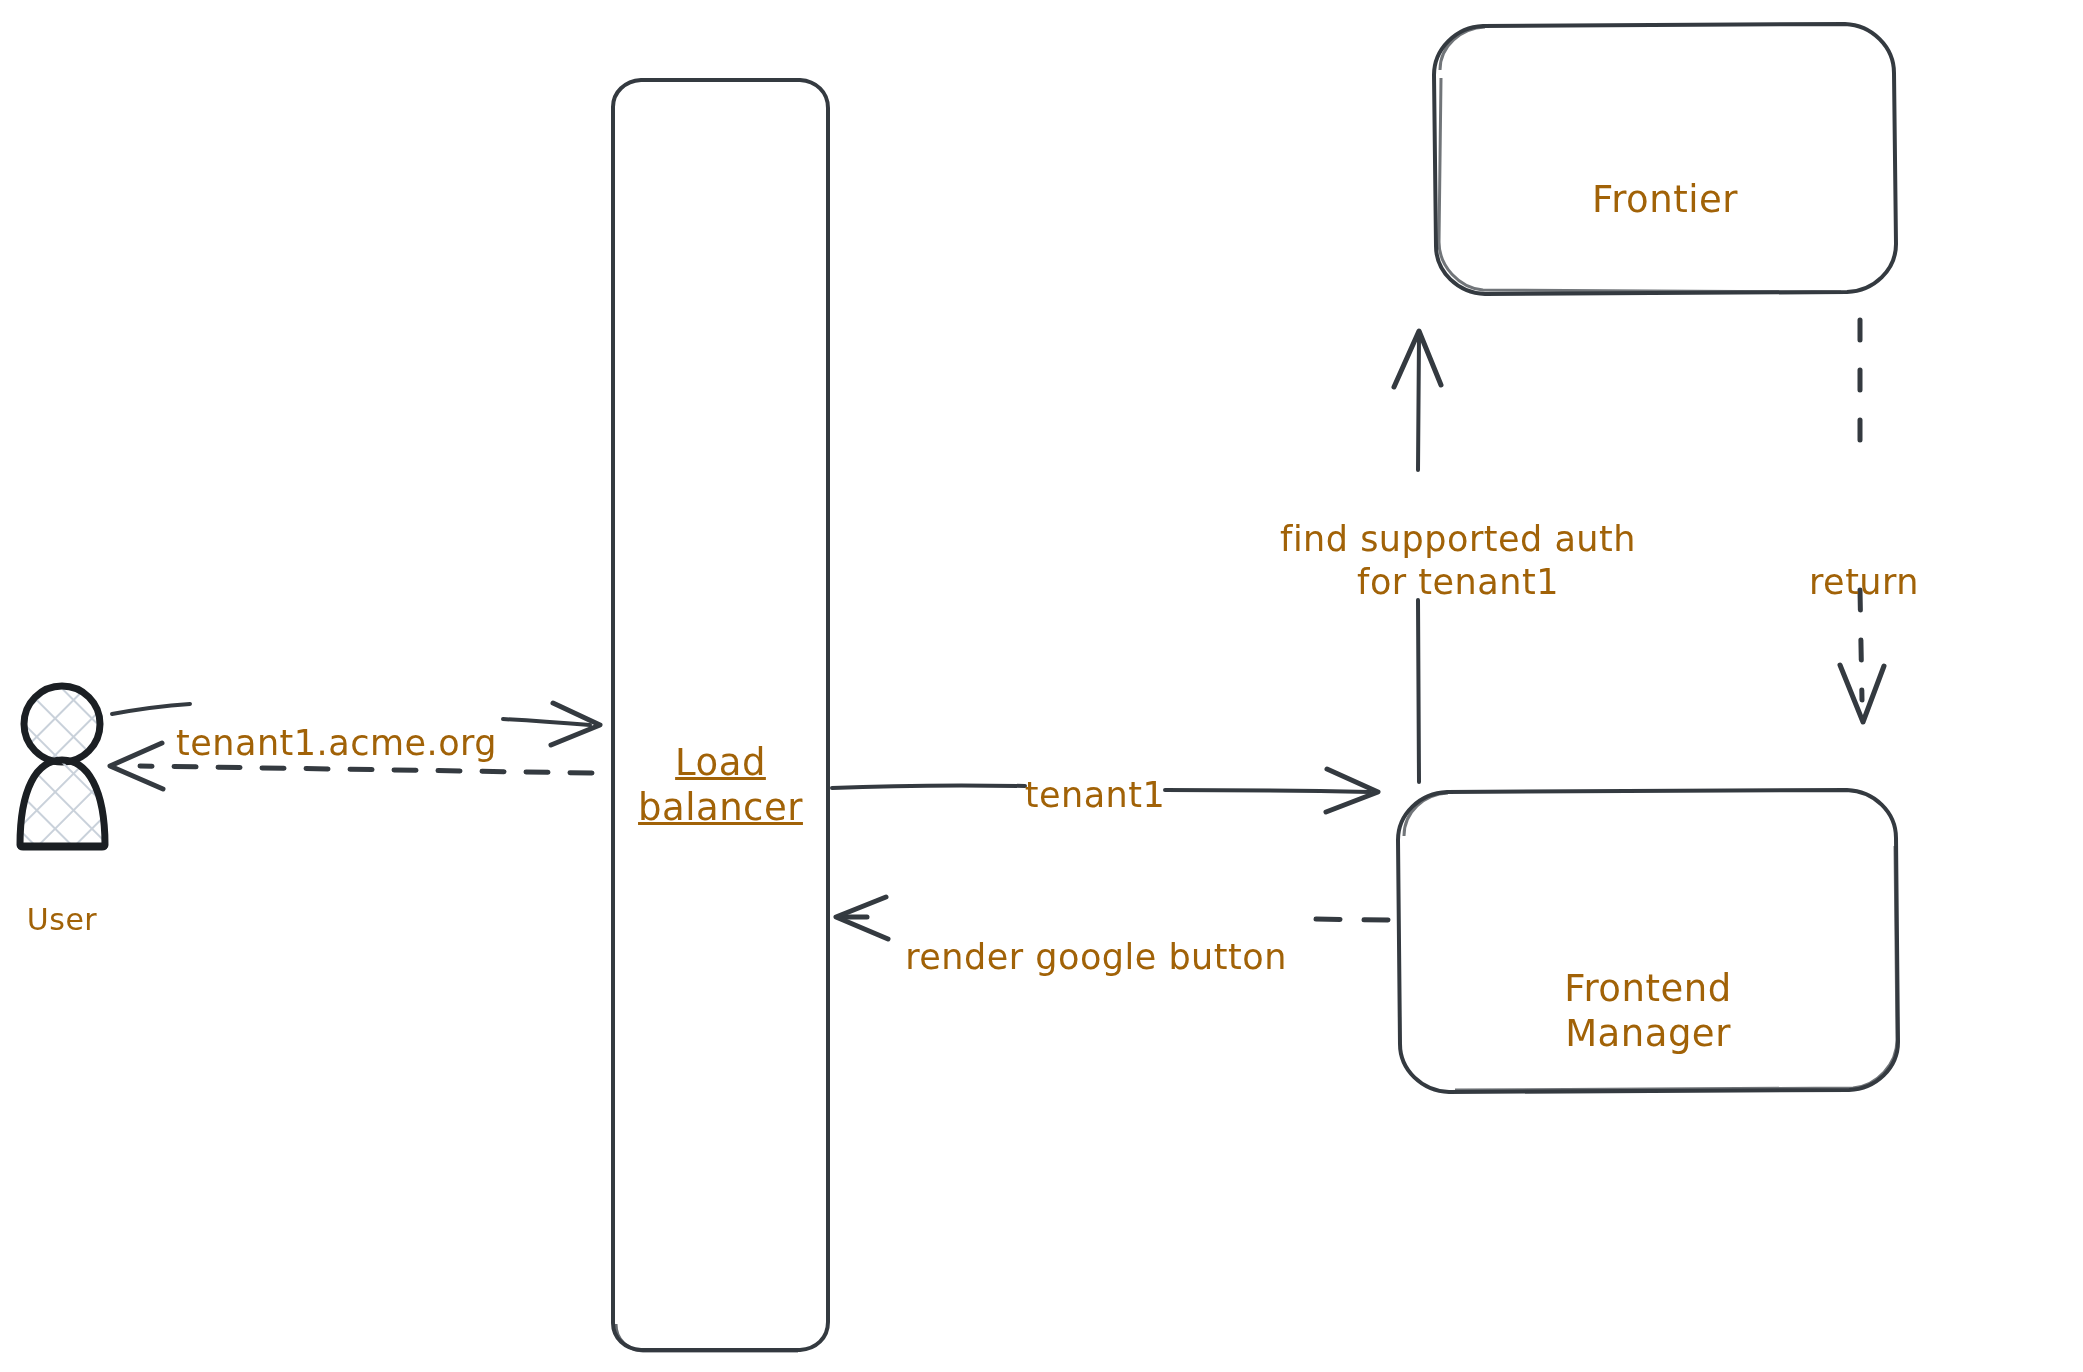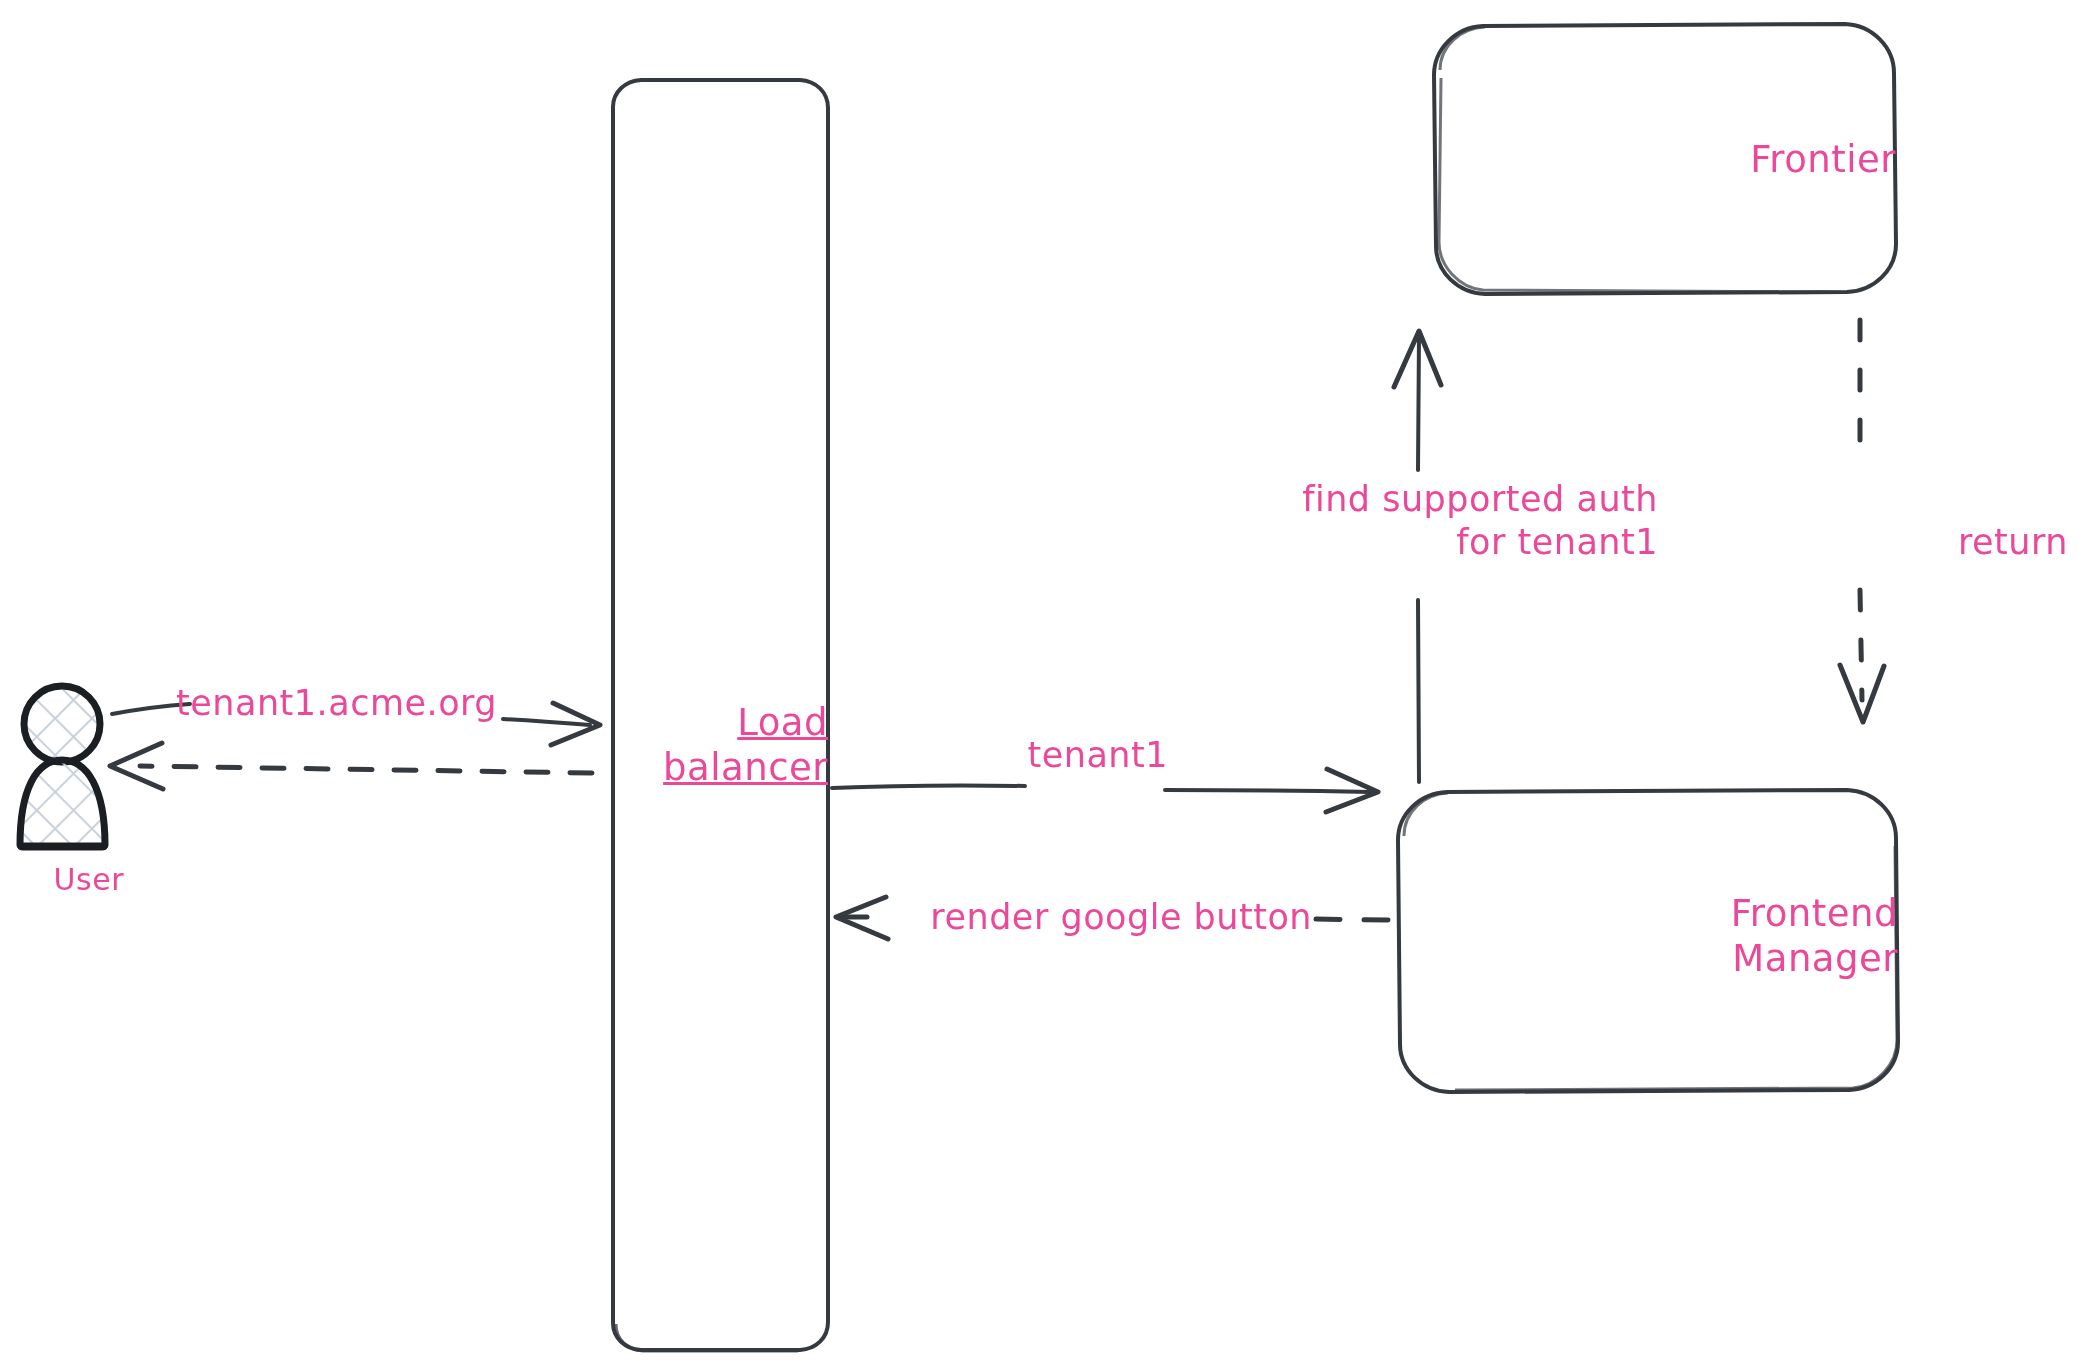--- a/index.html
+++ b/index.html
@@ -17,27 +17,28 @@
   }
   svg.layer {
     position: absolute;
     left: 0;
     top: 0;
     width: 2083px;
     height: 1372px;
   }
   .lbl {
     position: absolute;
-    color: #ec4899;
+    color: #a16207;
     font-family: "DejaVu Sans", sans-serif;
     line-height: 1.22;
-    text-align: right;
+    text-align: center;
     white-space: pre;
     letter-spacing: 0.5px;
     user-select: none;
+    margin-top: 40px;
   }
   .node-label {
     font-size: 37px;
   }
   .edge-label {
     font-size: 35px;
   }
   .actor-label {
     font-size: 30px;
   }
@@ -116,21 +117,21 @@
       <path d="M1840 665 L1863 722 L1884 666" fill="none" stroke="#343a40" stroke-width="5" stroke-linecap="round" stroke-linejoin="round"></path>
     </g>
   </svg>
 
   <div class="lbl actor-label" style="left:0px; top:862px; width:124px;">User</div>
 
   <div class="lbl node-label" style="left:613px; top:700px; width:215px;text-decoration:underline;"><span>Load</span><br><span>balancer</span></div>
 
   <div class="lbl node-label" style="left:1434px; top:137px; width:462px;">Frontier</div>
 
-  <div class="lbl node-label" style="left:1398px; top:891px; width:500px;"><span>Frontend</span><br><span>Manager</span></div>
+  <div class="lbl node-label" style="left:1398px; top:926px; width:500px;"><span>Frontend</span><br><span>Manager</span></div>
 
   <div class="lbl edge-label" style="left:176px; top:682px; width:320px;">tenant1.acme.org</div>
 
   <div class="lbl edge-label" style="left:1022px; top:734px; width:146px;">tenant1</div>
 
   <div class="lbl edge-label" style="left:880px; top:896px; width:432px;">render google button</div>
 
   <div class="lbl edge-label" style="left:1258px; top:478px; width:400px;"><span>find supported auth</span><br><span>for tenant1</span></div>
 
   <div class="lbl edge-label" style="left:1660px; top:478px; width:408px;"><br><span>return</span></div>

